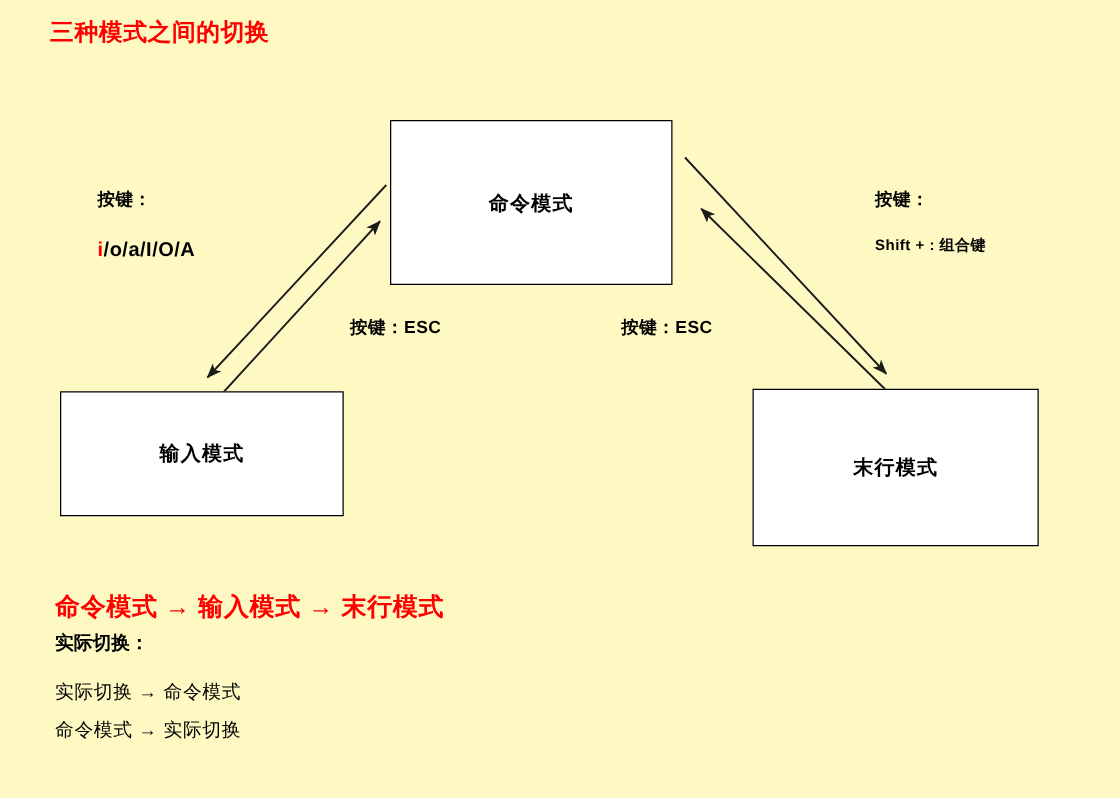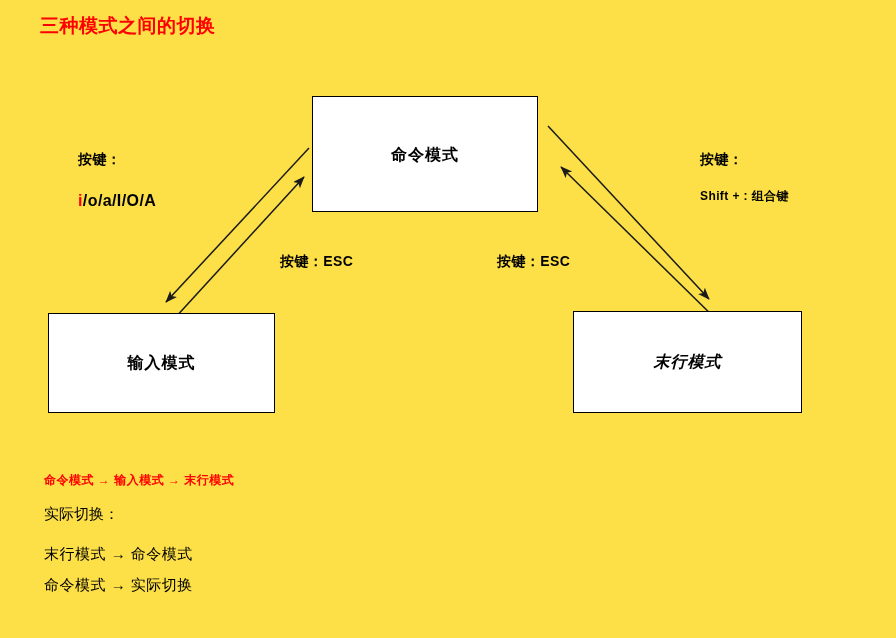--- a/index.html
+++ b/index.html
@@ -9,21 +9,21 @@
     background: #ffffff;
   }
   body {
     font-family: "Liberation Sans", "DejaVu Sans", sans-serif;
     color: #000000;
   }
   #canvas {
     position: relative;
     width: 896px;
     height: 638px;
-    background: #fde047;
+    background: #fef9c3;
     overflow: hidden;
   }
   .abs { position: absolute; }
 
   
   #page-title {
     left: 40px;
     top: 13px;
     font-size: 19px;
     font-weight: bold;
@@ -44,36 +44,35 @@
   .mode-box .box-label {
     font-size: 16px;
     font-weight: bold;
     color: #000000;
     letter-spacing: 1px;
   }
   #box-command {
     left: 312px;
     top: 96px;
     width: 226px;
-    height: 116px;
+    height: 132px;
   }
   #box-command .box-label { margin-top: 2px; }
   #box-insert {
     left: 48px;
     top: 313px;
     width: 227px;
     height: 100px;
   }
   #box-insert .box-label { margin-top: 0px; }
   #box-lastline {
-    left: 573px;
+    left: 602px;
     top: 311px;
     width: 229px;
-    height: 102px;
-    font-style: italic;
+    height: 126px;
   }
   #box-lastline .box-label { margin-top: 0px; }
 
   
   #arrow-layer {
     left: 0;
     top: 0;
     width: 896px;
     height: 638px;
     pointer-events: none;
@@ -92,31 +91,31 @@
   #label-left-keys .key-accent { color: #ff0000; }
   #label-right-key    { left: 700px; top: 151px; }
   #label-right-combo  { left: 700px; top: 188px; font-size: 12px; }
   #label-esc-left     { left: 280px; top: 253px; }
   #label-esc-right    { left: 497px; top: 253px; }
 
   
   #flow-summary {
     left: 44px;
     top: 472px;
-    font-size: 12px;
+    font-size: 20px;
     font-weight: bold;
     color: #ff0000;
     white-space: nowrap;
     letter-spacing: 0.5px;
   }
   #actual-switch-title {
     left: 44px;
     top: 505px;
     font-size: 15px;
-    font-weight: normal;
+    font-weight: bold;
     color: #000000;
     white-space: nowrap;
   }
   #switch-list {
     left: 44px;
     top: 538px;
     width: 400px;
   }
   #switch-list .switch-line {
     font-size: 15px;
@@ -174,17 +173,17 @@
 
   <div class="abs edge-label" id="label-esc-left">按键：ESC</div>
 
   <div class="abs edge-label" id="label-esc-right">按键：ESC</div>
 
   <div class="abs" id="flow-summary">命令模式 → 输入模式 →  末行模式</div>
 
   <div class="abs" id="actual-switch-title">实际切换：</div>
 
   <div class="abs" id="switch-list">
-    <div class="switch-line">末行模式 → 命令模式</div>
+    <div class="switch-line">实际切换 → 命令模式</div>
     <div class="switch-line">命令模式 → 实际切换</div>
   </div>
 
 </div>
 
 </body></html>

